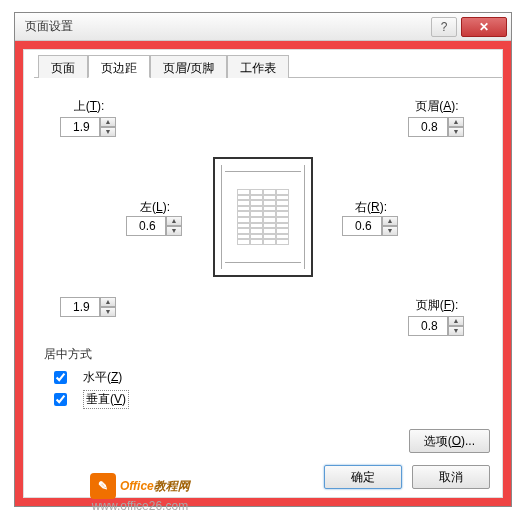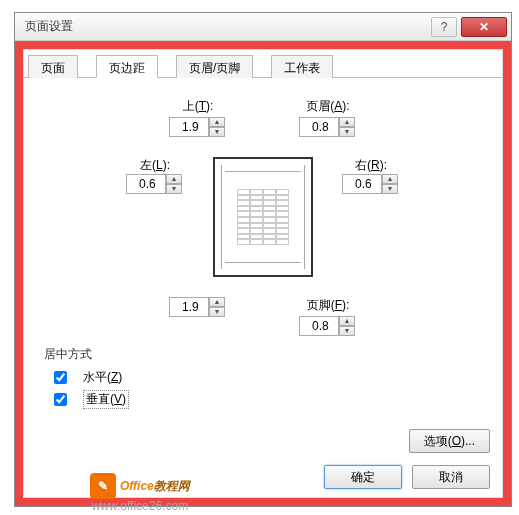--- a/index.html
+++ b/index.html
@@ -3,32 +3,32 @@
 <meta charset="utf-8">
 <style>
 * { box-sizing: border-box; margin: 0; padding: 0; font-family: "Microsoft YaHei", "Segoe UI", Tahoma, sans-serif; font-size: 12px; }
 body { background: #fff; width: 519px; height: 515px; position: relative; }
 .dialog { position: absolute; left: 14px; top: 12px; width: 498px; height: 495px; border: 1px solid #888; background: #ef4444; }
 .titlebar { height: 28px; background: linear-gradient(#fdfdfd,#e8e8e8); border-bottom: 1px solid #ccc; display: flex; align-items: center; padding: 0 0 0 10px; }
 .titlebar .title { flex: 1; color: #333; }
 .titlebar .help-btn { width: 26px; height: 20px; border: 1px solid #bbb; background: linear-gradient(#fafafa,#e5e5e5); display: flex; align-items: center; justify-content: center; color: #555; margin-right: 4px; border-radius: 2px; }
 .titlebar .close-btn { width: 46px; height: 20px; background: linear-gradient(#e07070,#c83a3a); border: 1px solid #a02020; display: flex; align-items: center; justify-content: center; color: #fff; border-radius: 2px; margin-right: 4px; font-weight: bold; }
 .body { position: absolute; left: 8px; top: 36px; right: 8px; bottom: 8px; background: #fff; border: 1px solid #ddd; }
-.tabs { height: 28px; display: flex; border-bottom: 1px solid #bbb; padding: 4px 0 0 4px; gap: 18px; }
+.tabs { height: 28px; display: flex; border-bottom: 1px solid #bbb; padding: 4px 0 0 4px; gap: 0; margin-left: 10px; }
 .tab { padding: 4px 12px; border: 1px solid #bbb; border-bottom: none; background: #f4f4f4; position: relative; top: 1px; }
 .tab.active { background: #fff; border-bottom: 1px solid #fff; }
 .content { padding: 20px 20px 10px 20px; position: relative; height: calc(100% - 28px); }
-.field-row { display: flex; justify-content: center; gap: 40px; margin-bottom: 6px; }
+.field-row { display: flex; justify-content: space-between; gap: 40px; margin-bottom: 6px; }
 .field { width: 90px; text-align: center; }
 .field label { display: block; margin-bottom: 2px; }
 .spinner { display: flex; width: 58px; margin: 0 auto; }
 .spinner input { width: 40px; height: 20px; border: 1px solid #aaa; text-align: left; padding-left: 12px; }
 .spinbtns { display: flex; flex-direction: column; }
 .spinbtns div { width: 16px; height: 10px; border: 1px solid #aaa; background: linear-gradient(#f8f8f8,#e0e0e0); font-size: 7px; line-height: 7px; text-align: center; color: #555; }
-.mid-row { display: flex; justify-content: center; gap: 18px; margin: 20px 0; }
+.mid-row { display: flex; align-items: center; justify-content: center; gap: 18px; margin: 20px 0; }
 .preview { width: 100px; height: 120px; border: 2px solid #333; background: #fff; position: relative; }
 .preview .inner-h { position: absolute; left: 10px; right: 10px; top: 12px; bottom: 12px; border-top: 1px solid #aaa; border-bottom: 1px solid #aaa; }
 .preview .inner-v { position: absolute; left: 6px; right: 6px; top: 6px; bottom: 6px; border-left: 1px solid #aaa; border-right: 1px solid #aaa; }
 .preview .grid { position: absolute; left: 22px; right: 22px; top: 30px; bottom: 30px; display: grid; grid-template-columns: repeat(4,1fr); grid-template-rows: repeat(10,1fr); }
 .preview .grid div { border: 0.5px solid #ccc; }
 .side-field { width: 80px; text-align: center; }
 .groupbox { margin-top: 10px; }
 .groupbox .gtitle { color: #333; margin-bottom: 6px; }
 .checkbox-row { display: flex; align-items: center; margin: 4px 0 4px 10px; gap: 16px; }
 .checkbox-row input { width: 13px; height: 13px; }

